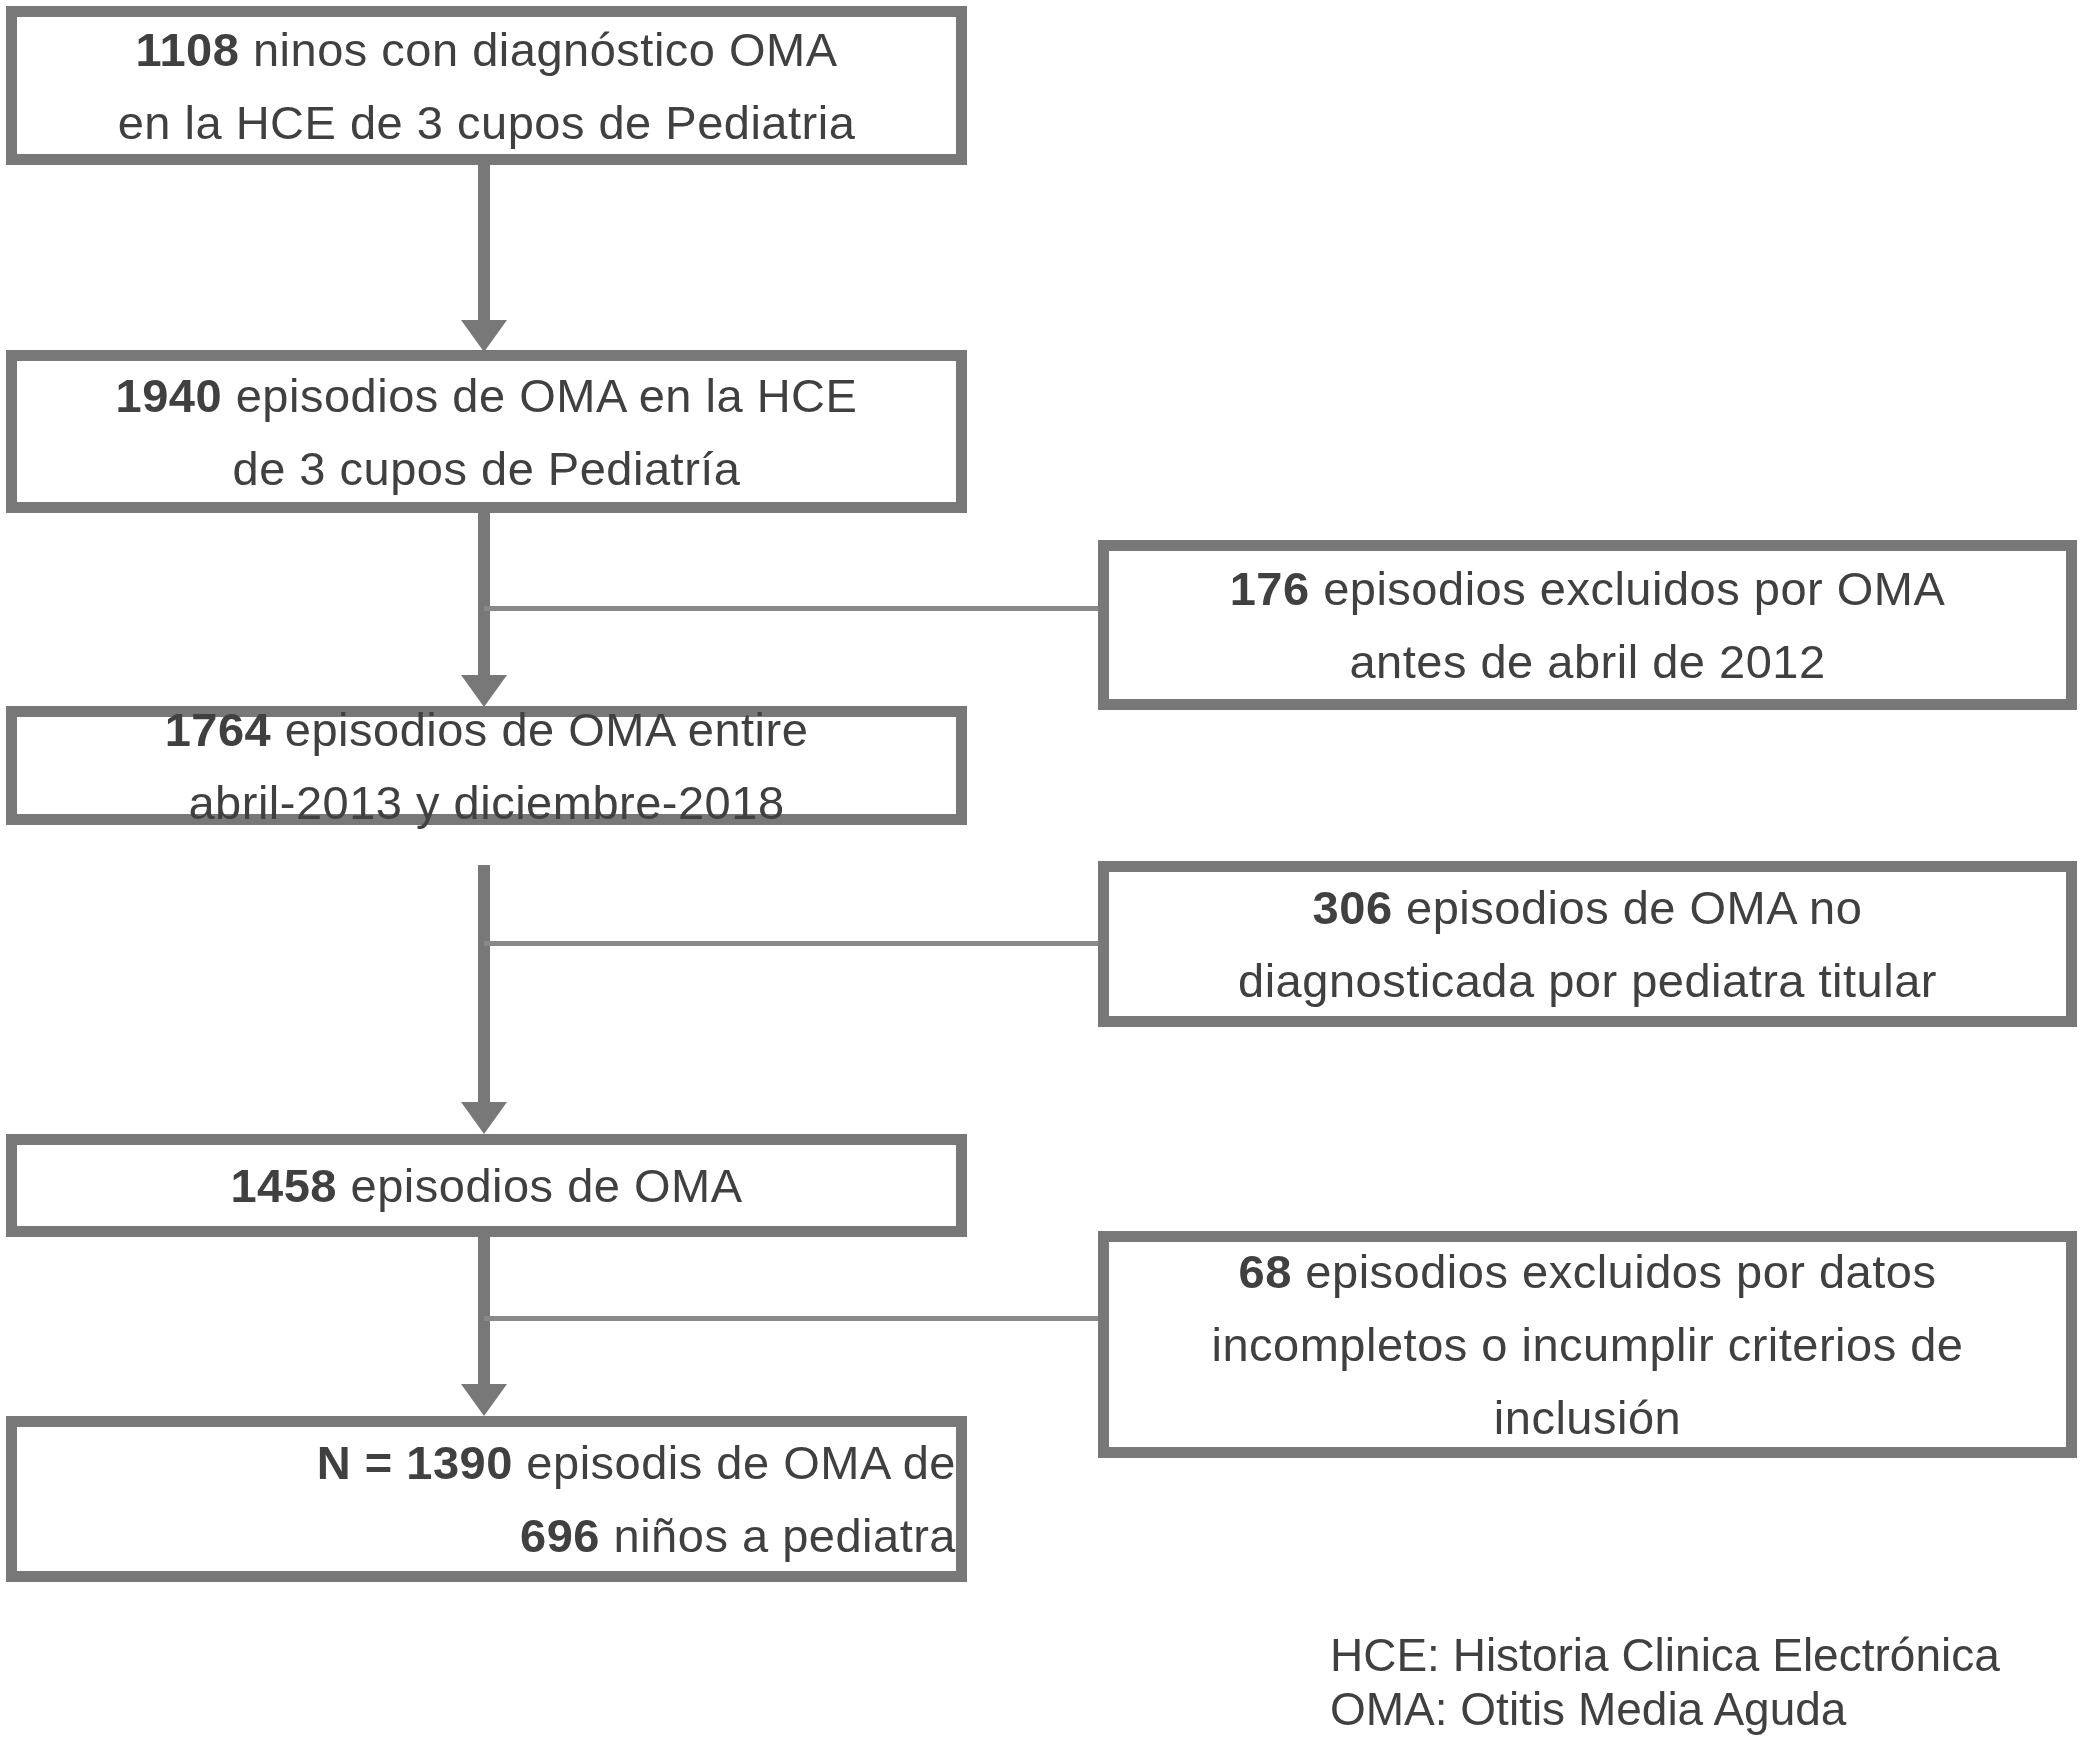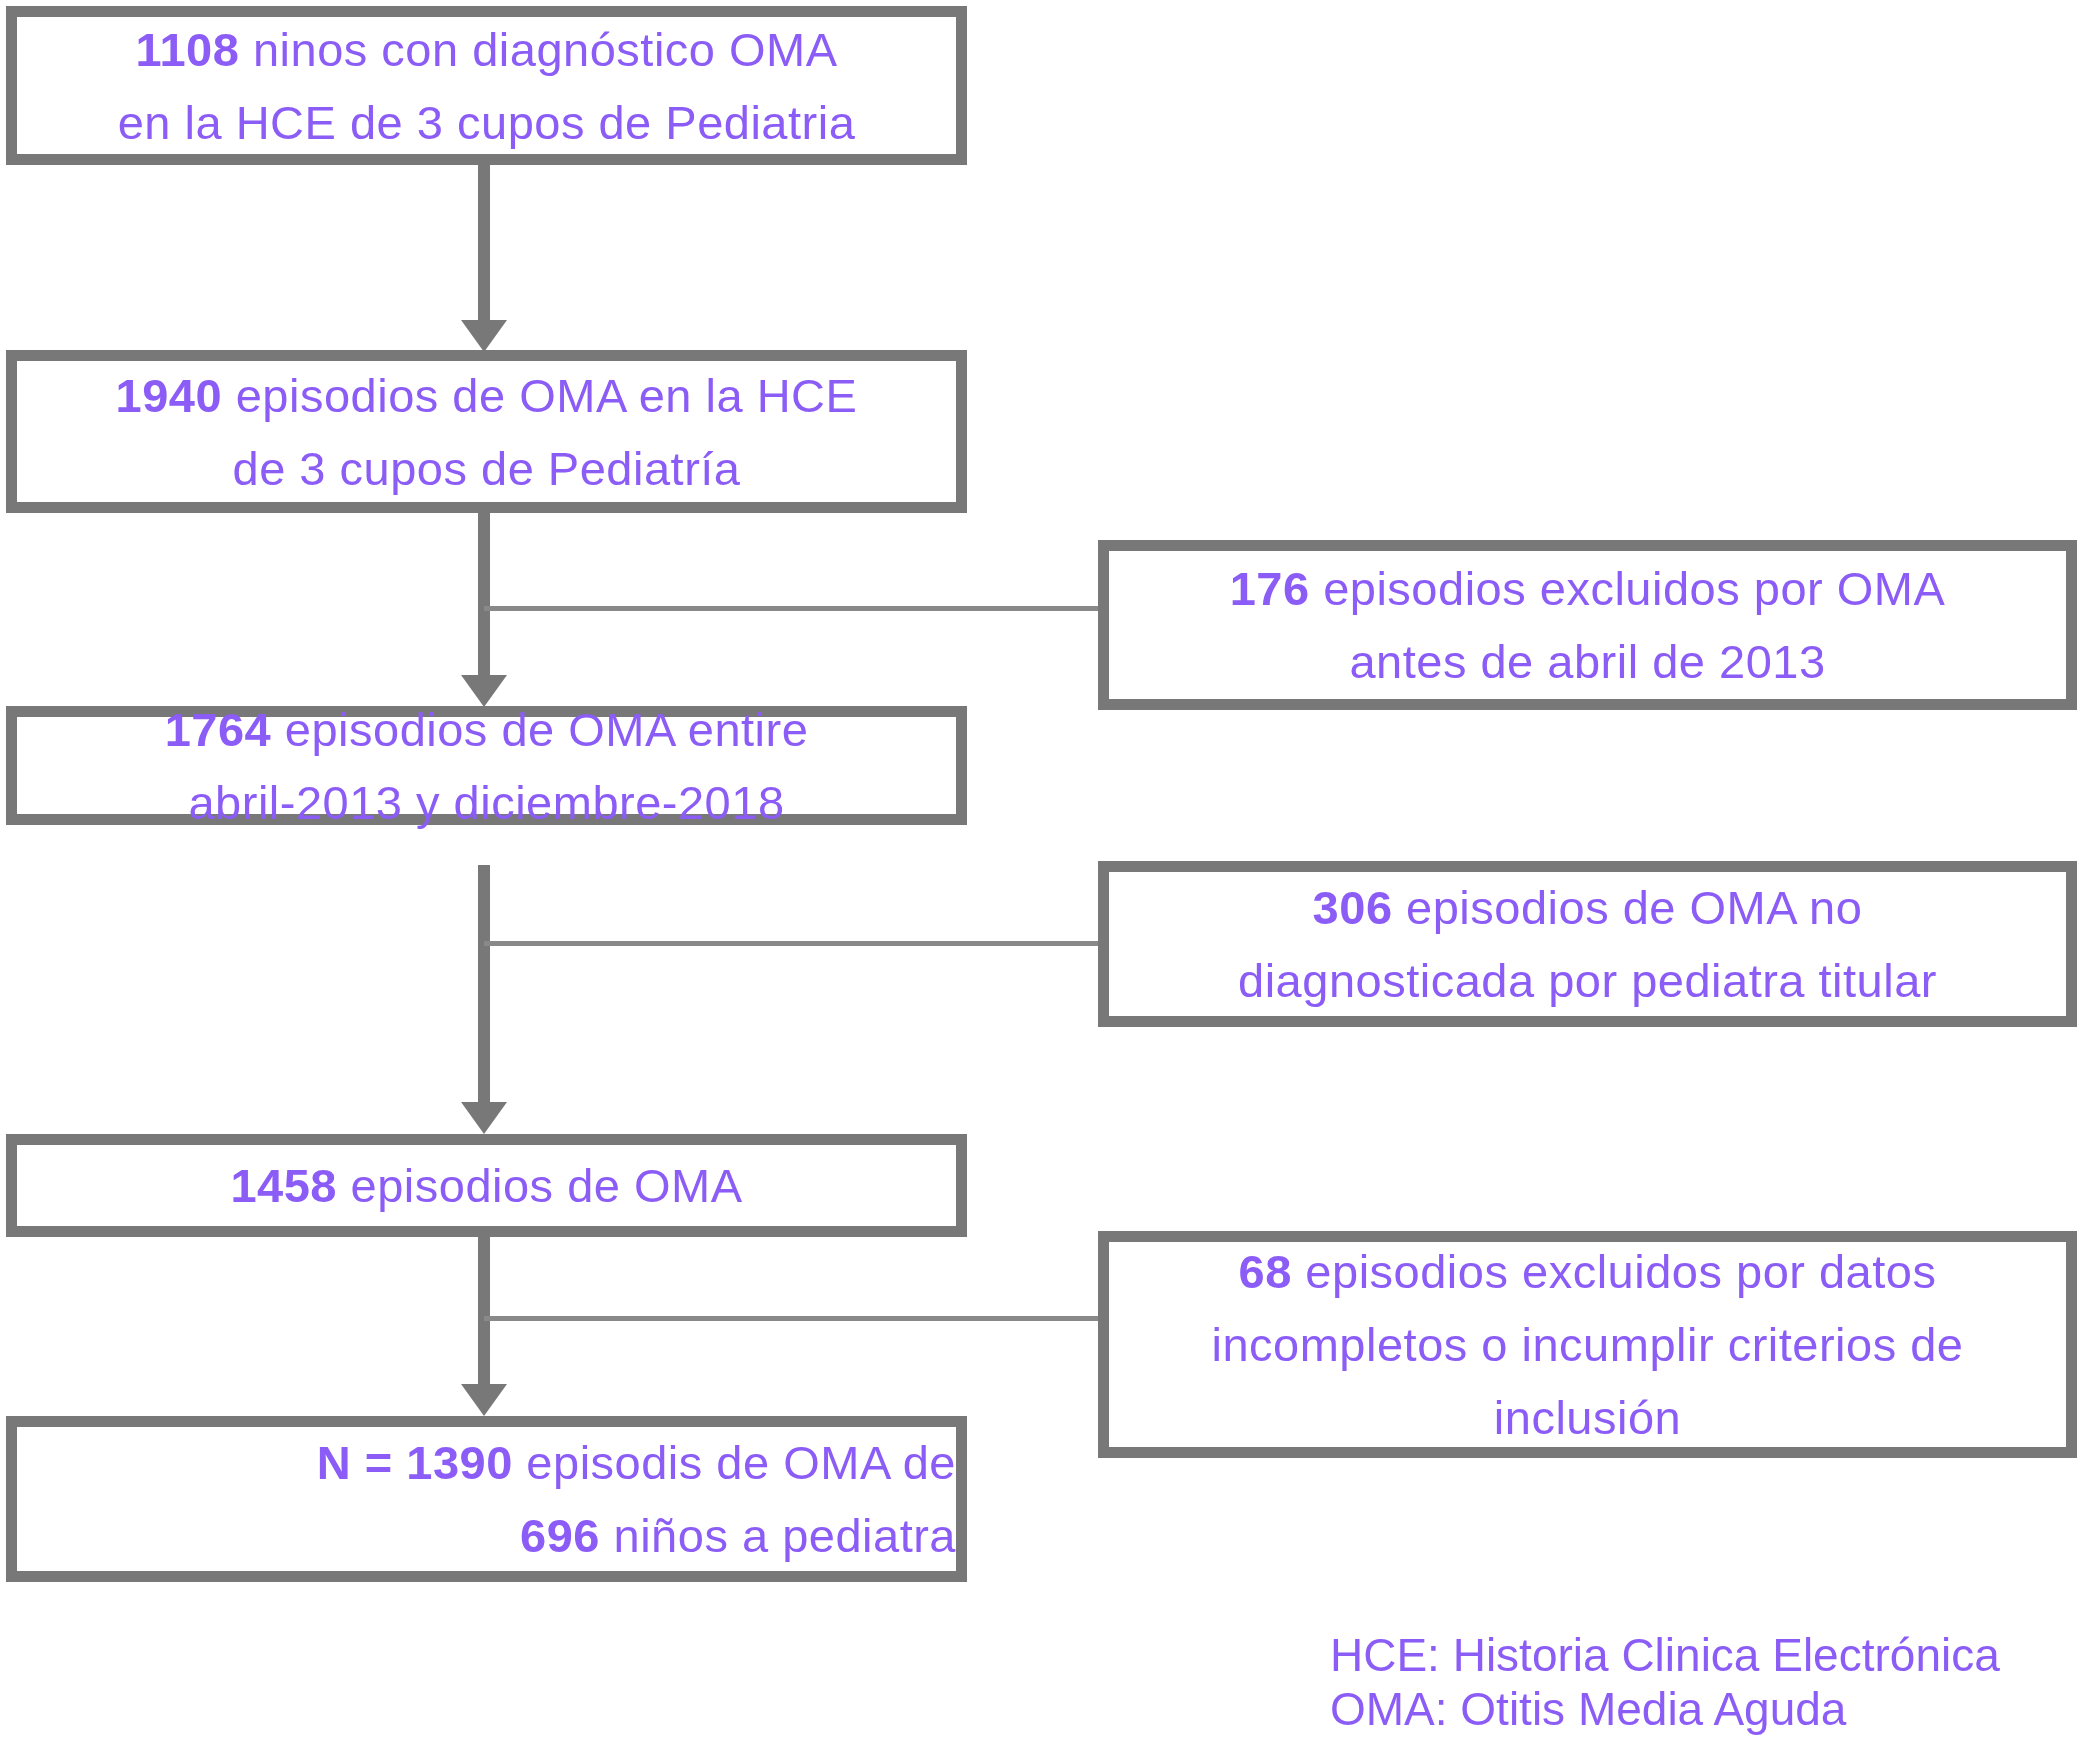--- a/index.html
+++ b/index.html
@@ -6,21 +6,21 @@
     margin: 0;
     padding: 0;
     background: #ffffff;
   }
   .canvas {
     position: relative;
     width: 2083px;
     height: 1745px;
     background: #ffffff;
     font-family: "Liberation Sans", "DejaVu Sans", sans-serif;
-    color: #8b5cf6;
+    color: #404040;
     overflow: hidden;
   }
   .flowbox {
     position: absolute;
     box-sizing: border-box;
     background: #ffffff;
     border: 11px solid #787878;
     display: flex;
     flex-direction: column;
     justify-content: center;
@@ -119,21 +119,21 @@
     <div class="line"><span class="num">1458</span><span> episodios de OMA</span></div>
   </div>
 
   <div class="flowbox main-col box-5">
     <div class="line"><span class="num">N = 1390</span><span> episodis de OMA de</span></div>
     <div class="line"><span class="num">696</span><span> niños a pediatra</span></div>
   </div>
 
   <div class="flowbox right-col rbox-1">
     <div class="line"><span class="num">176</span><span> episodios excluidos por OMA</span></div>
-    <div class="line"><span>antes de abril de 2013</span></div>
+    <div class="line"><span>antes de abril de 2012</span></div>
   </div>
 
   <div class="flowbox right-col rbox-2">
     <div class="line"><span class="num">306</span><span> episodios de OMA no</span></div>
     <div class="line"><span>diagnosticada por pediatra titular</span></div>
   </div>
 
   <div class="flowbox right-col rbox-3">
     <div class="line"><span class="num">68</span><span> episodios excluidos por datos</span></div>
     <div class="line"><span>incompletos o incumplir criterios de</span></div>

